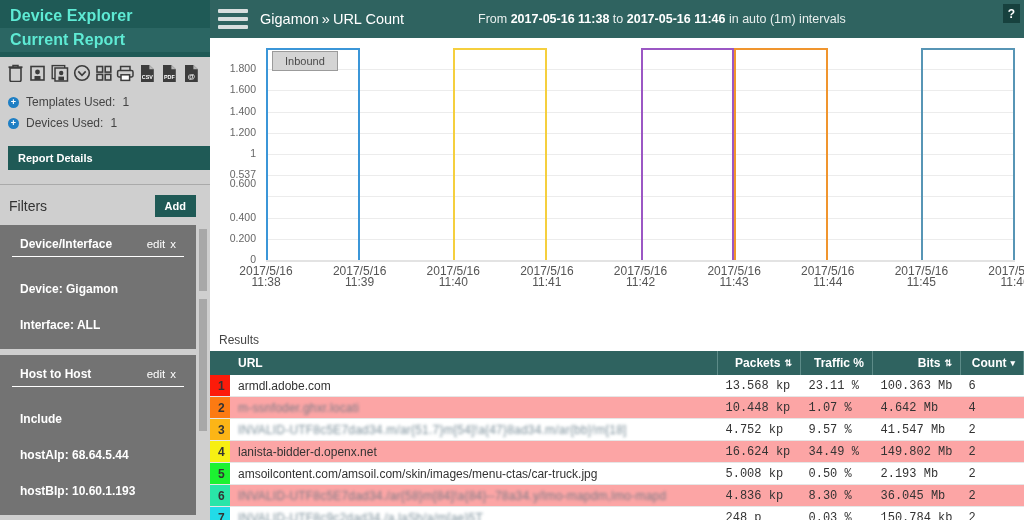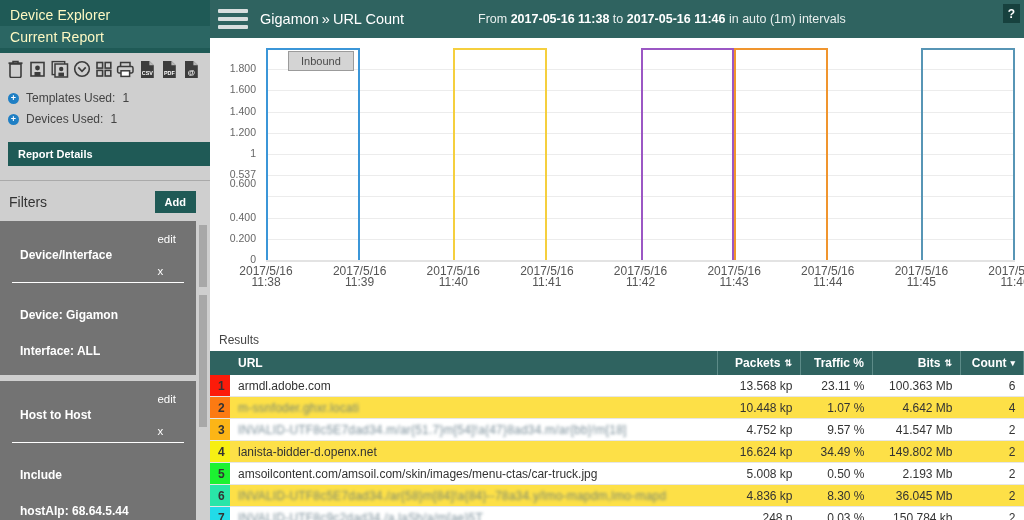--- a/index.html
+++ b/index.html
@@ -7,21 +7,21 @@
     width:1024px;height:520px;overflow:hidden;
     font-family:"Liberation Sans", sans-serif;
     font-size:12px;color:#333;background:#fff;
   }
   .app{position:relative;width:1024px;height:520px;display:flex;}
 
   
   .sidebar{width:210px;height:520px;background:#cfcfcf;position:relative;flex:0 0 210px;
            display:flex;flex-direction:column;}
   .side-head{background:#1f5a56;padding:4px 0 5px 0;}
-  .side-head .sh-item{color:#fef9c3;font-weight:normal;font-size:14px;padding:3px 10px;letter-spacing:.1px;}
+  .side-head .sh-item{color:#5eead4;font-weight:bold;font-size:16px;padding:3px 10px;letter-spacing:.1px;}
   .side-head .sh-item.active{background:#2b6663;}
 
   .toolbar{background:#cfcfcf;padding:6px 6px 5px 6px;display:flex;gap:3px;align-items:center;}
   .tbtn{width:19px;height:20px;display:flex;align-items:center;justify-content:center;cursor:pointer;}
   .tbtn svg{display:block;}
 
   .sec{padding:4px 8px 0 8px;}
   .lbl{font-size:12.5px;color:#333;padding:2px 0 3px 0;}
   .rep-input{width:155px;height:19px;background:#fff;border:1px solid #9a9a9a;
              font-size:12px;color:#222;padding:0 4px;line-height:19px;box-sizing:border-box;
@@ -39,21 +39,21 @@
                 padding:10px 0 8px 9px;background:#cfcfcf;}
   .filters-head .ft{font-size:14px;color:#333;}
   .addbtn{background:#1f5a56;color:#fff;font-weight:bold;font-size:11px;padding:5px 10px;
           margin-right:14px;cursor:pointer;}
 
   .filter-list{flex:1;overflow:hidden;position:relative;background:#cfcfcf;}
   .fcard{background:#737373;color:#fff;margin:0 14px 6px 0;padding:6px;}
   .fcard .fc-head{display:flex;align-items:center;justify-content:space-between;
                   padding:6px 8px 5px 8px;border-bottom:1px solid #fff;margin:0 6px;}
   .fc-title{font-weight:bold;font-size:12px;}
-  .fc-actions{font-size:11.5px;display:flex;gap:20px;flex-direction:column;}
+  .fc-actions{font-size:11.5px;display:flex;gap:5px;}
   .fc-actions span{cursor:pointer;}
   .fc-body{padding:6px 14px 8px 14px;}
   .fc-body div{font-weight:bold;font-size:12px;padding:3px 0;margin-top:16px;}
 
   .side-scroll{position:absolute;right:3px;top:0;width:8px;bottom:0;}
   .side-scroll i{position:absolute;left:0;width:8px;background:#a8a8a8;display:block;}
 
   
   .main{flex:1;height:520px;display:flex;flex-direction:column;background:#fff;position:relative;}
   .topbar{height:38px;background:#2f6360;display:flex;align-items:center;position:relative;flex:0 0 38px;}
@@ -73,22 +73,22 @@
 
   .results-lbl{font-size:12px;color:#444;padding:5px 0 4px 9px;}
 
   table.res{width:100%;border-collapse:collapse;table-layout:fixed;}
   table.res th{background:#2f6360;color:#fff;font-size:12px;font-weight:bold;height:24px;
                padding:0 8px;text-align:left;border-right:1px solid #5d8b88;}
   table.res th.num{text-align:right;}
   table.res th.rank{width:20px;padding:0;border-right:none;}
   table.res td{font-size:12px;color:#333;height:21px;padding:0 8px;
                border-bottom:1px solid #e6e6e6;overflow:hidden;white-space:nowrap;}
-  table.res td.num{text-align:right;}
-  table.res tr.alt td{background:#fde047;}
+  table.res td.num{font-family:Liberation Mono, monospace;}
+  table.res tr.alt td{background:#fca5a5;}
   td.rankc{width:20px;padding:0;text-align:center;color:#4a4a4a;font-size:11px;font-weight:bold;}
   .blurred{filter:blur(1.7px);opacity:.78;color:#56707e;letter-spacing:.2px;}
   .sortico{display:inline-block;margin-left:4px;font-size:9px;line-height:9px;vertical-align:1px;}
 
   
   .plot{position:absolute;left:0;top:0;right:0;bottom:0;}
   .ytick{position:absolute;font-size:10.5px;color:#666;text-align:right;width:44px;}
   .grid{position:absolute;height:1px;background:#ececec;}
   .xtick{position:absolute;font-size:12px;color:#555;text-align:center;width:74px;line-height:11px;}
   .legendbox{position:absolute;background:#d4d4d4;border:1px solid #9b9b9b;color:#4a4a4a;
@@ -302,21 +302,21 @@
           <div>
             <div style="position: absolute; left: 524.125px; top: 10px; width: 93.625px; height: 2px; background: rgb(240, 149, 46);"></div>
             <div style="position: absolute; left: 524.125px; top: 10px; width: 2px; height: 212px; background: rgb(240, 149, 46);"></div>
             <div style="position: absolute; left: 615.75px; top: 10px; width: 2px; height: 212px; background: rgb(240, 149, 46);"></div>
           </div>
           <div>
             <div style="position: absolute; left: 711.375px; top: 10px; width: 93.625px; height: 2px; background: rgb(87, 149, 181);"></div>
             <div style="position: absolute; left: 711.375px; top: 10px; width: 2px; height: 212px; background: rgb(87, 149, 181);"></div>
             <div style="position: absolute; left: 803px; top: 10px; width: 2px; height: 212px; background: rgb(87, 149, 181);"></div>
           </div>
-          <div class="legendbox" style="left: 78px; top: 13px;">Inbound</div>
+          <div class="legendbox" style="left: 62px; top: 13px;">Inbound</div>
         </div>
     </div>
     <div class="chart-sep"></div>
 
     <div class="results-lbl">Results</div>
 
     <table class="res">
       <colgroup>
         <col style="width:20px">
           <col>

